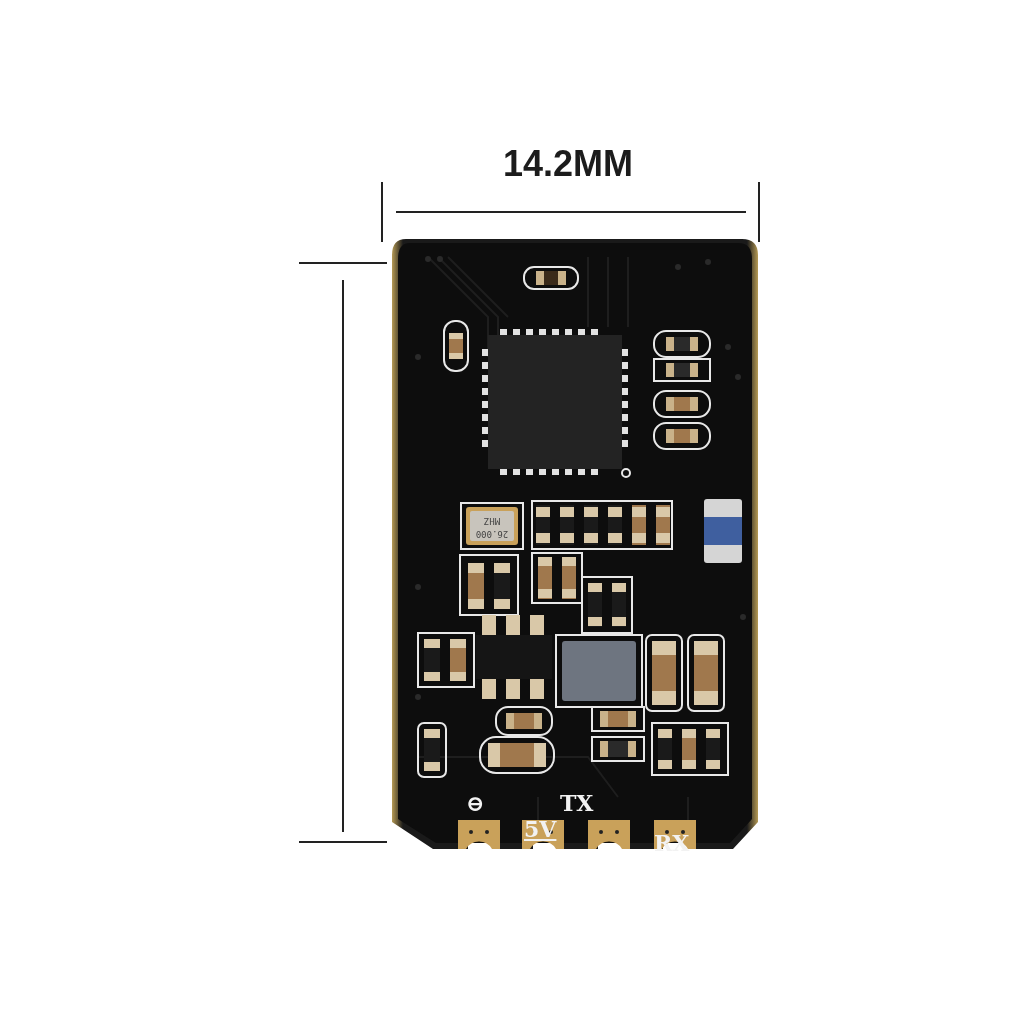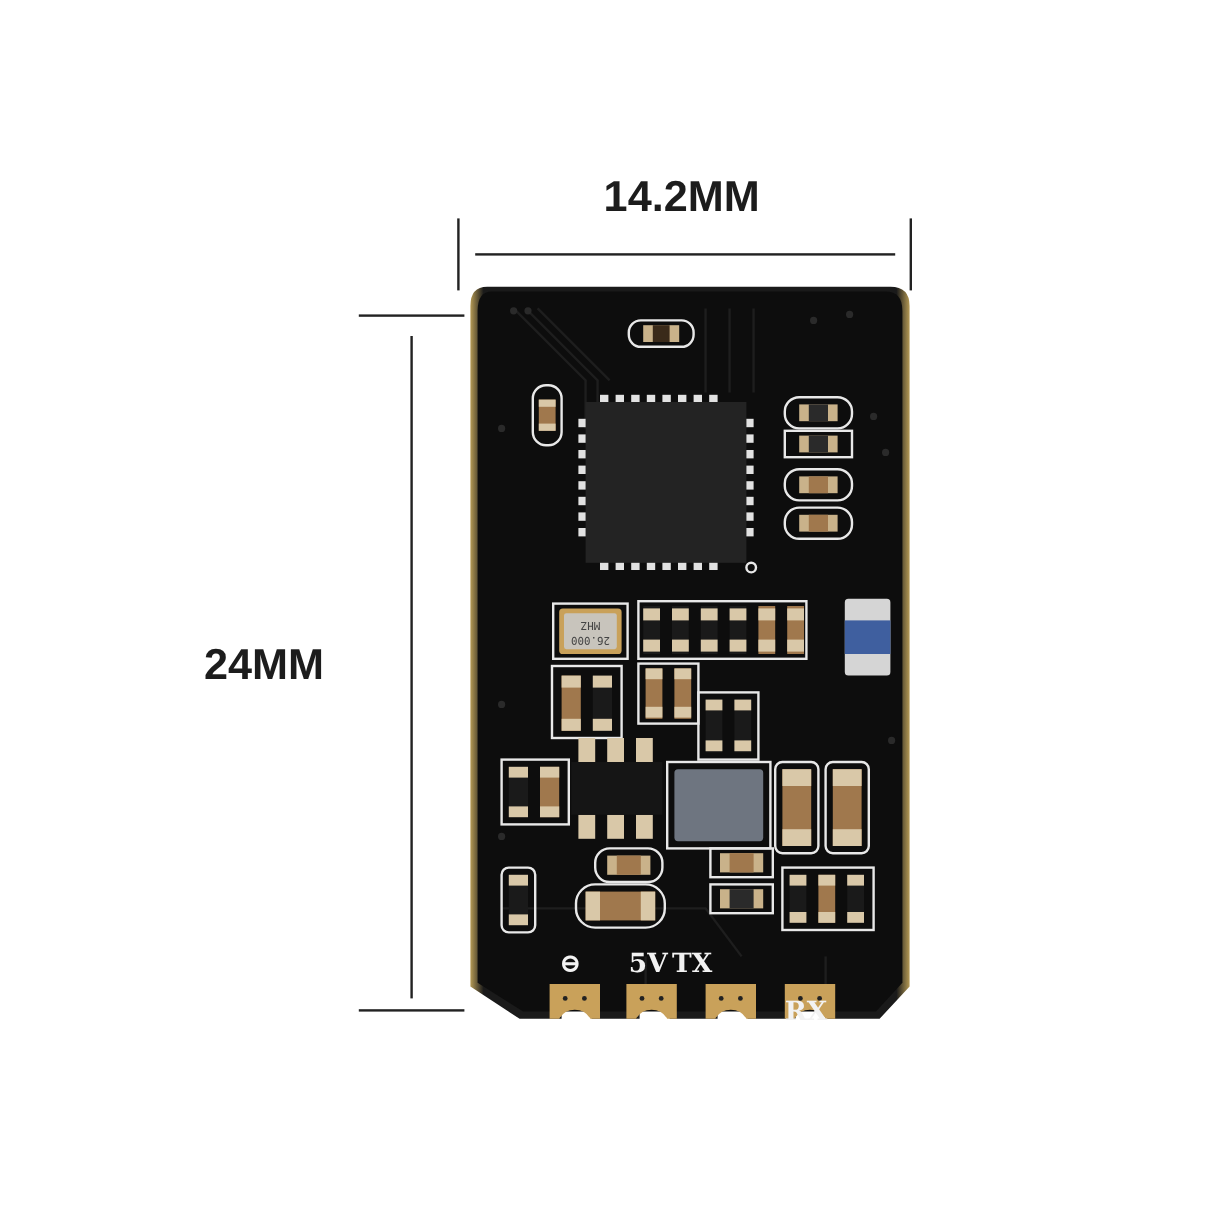--- a/index.html
+++ b/index.html
@@ -12,21 +12,20 @@
 </head>
 <body>
 
 <div class="canvas">
 
   <div class="dim-label" style="left:503px;top:143px;font-size:36px;">14.2MM</div>
   <div class="line" style="left:381px;top:182px;width:2px;height:60px;"></div>
   <div class="line" style="left:758px;top:182px;width:2px;height:60px;"></div>
   <div class="line" style="left:396px;top:211px;width:350px;height:2px;"></div>
 
-  <div class="dim-label" style="left:170px;top:533px;font-size:36px;">24MM</div>
   <div class="line" style="left:299px;top:262px;width:88px;height:2px;"></div>
   <div class="line" style="left:299px;top:841px;width:88px;height:2px;"></div>
   <div class="line" style="left:342px;top:280px;width:2px;height:552px;"></div>
 
   <svg class="board" viewBox="0 0 372 620" width="372" height="620">
     <defs>
       <linearGradient id="edgeGrad" x1="0" x2="1">
         <stop offset="0" stop-color="#b59a55"></stop>
         <stop offset="0.03" stop-color="#1a1a1a"></stop>
         <stop offset="0.97" stop-color="#1a1a1a"></stop>
@@ -270,17 +269,17 @@
           <circle cx="163" cy="595" r="2"></circle>
         <circle cx="213" cy="595" r="2"></circle>
           <circle cx="229" cy="595" r="2"></circle>
         <circle cx="279" cy="595" r="2"></circle>
           <circle cx="295" cy="595" r="2"></circle>
       </g>
     </g>
   </svg>
 
   <div class="pad-label" style="left:466px;top:790px;">⊖</div>
-  <div class="pad-label" style="left:524px;top:790px;">5V</div>
+  <div class="pad-label" style="left:524px;top:816px;text-decoration:underline;">5V</div>
   <div class="pad-label" style="left:560px;top:790px;">TX</div>
   <div class="pad-label" style="left:654px;top:830px;">RX</div>
 
 </div>
 
 </body></html>

